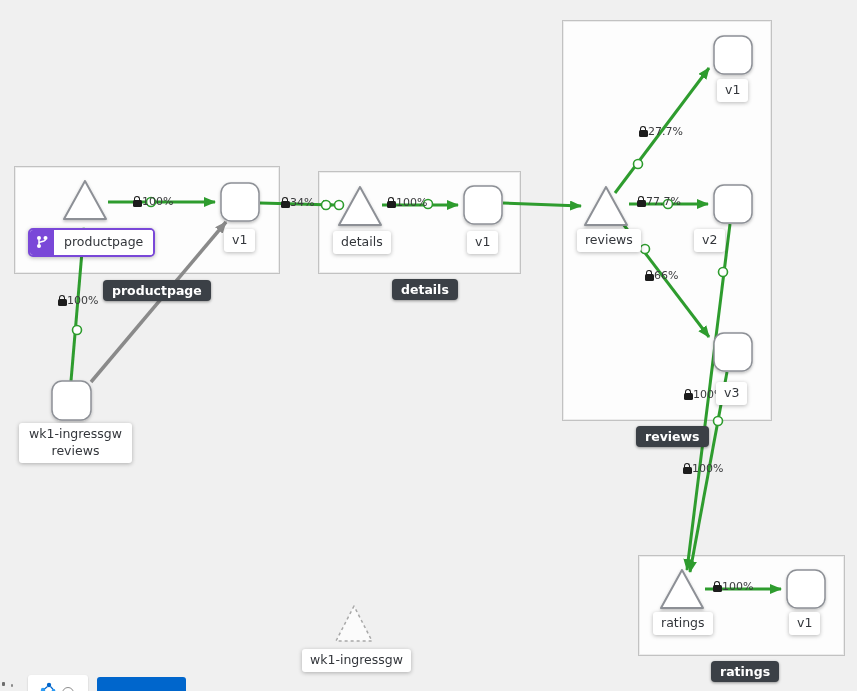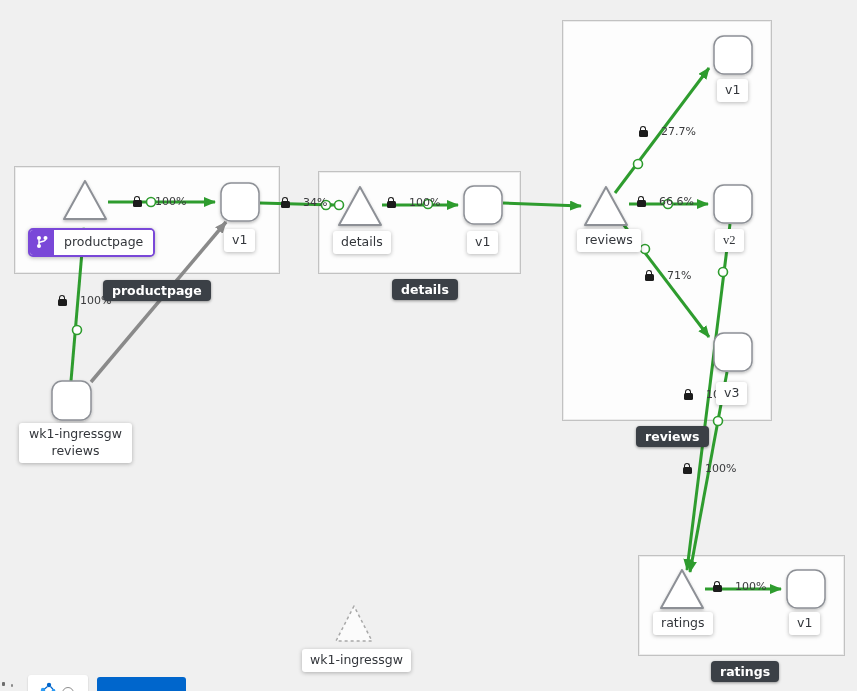--- a/index.html
+++ b/index.html
@@ -31,21 +31,21 @@
   }
   .chip.vs .vs-text{padding:4px 10px;background:#fff;}
   
   .tooltip-dark{
     position:absolute;background:#3b4046;color:#fff;font-weight:bold;
     font-size:12.5px;padding:3px 9px;border-radius:4px;z-index:5;white-space:nowrap;
     box-shadow:0 1px 3px rgba(0,0,0,.4);
   }
   
   .edge-label{
-    position:absolute;display:flex;align-items:center;gap:13px;z-index:3;
+    position:absolute;display:flex;align-items:center;gap:0;z-index:3;
     font-size:11px;color:#3a3b3d;white-space:nowrap;
   }
   .lock{
     position:relative;display:inline-block;width:9px;height:7px;margin-top:3px;
     background:#1c1c1c;border-radius:1.5px;
   }
   .lock::before{
     content:"";position:absolute;top:-4px;left:1px;width:4px;height:4px;
     border:1.6px solid #1c1c1c;border-bottom:none;border-radius:4px 4px 0 0;
   }
@@ -146,25 +146,25 @@
   <div class="edge-label" style="left:387px;top:196px;">
     <span class="lock"></span>
     <span>100%</span>
   </div>
   <div class="edge-label" style="left:639px;top:125px;">
     <span class="lock"></span>
     <span>27.7%</span>
   </div>
   <div class="edge-label" style="left:637px;top:195px;">
     <span class="lock"></span>
-    <span>66.6%</span>
+    <span>77.7%</span>
   </div>
   <div class="edge-label" style="left:645px;top:269px;">
     <span class="lock"></span>
-    <span>71%</span>
+    <span>66%</span>
   </div>
   <div class="edge-label" style="left:684px;top:388px;">
     <span class="lock"></span>
     <span>100%</span>
   </div>
   <div class="edge-label" style="left:683px;top:462px;">
     <span class="lock"></span>
     <span>100%</span>
   </div>
   <div class="edge-label" style="left:713px;top:580px;">
@@ -181,21 +181,21 @@
         <path d="M3 4.5 V 9.5 M3 8.5 C3 6 9.5 7 9.5 4.5" stroke="#fff" stroke-width="1.5" fill="none"></path>
       </svg>
     </span>
     <span class="vs-text">productpage</span>
   </div>
   <div class="chip" style="left:224px;top:229px;">v1</div>
   <div class="chip" style="left:333px;top:231px;">details</div>
   <div class="chip" style="left:467px;top:231px;">v1</div>
   <div class="chip" style="left:577px;top:229px;">reviews</div>
   <div class="chip" style="left:717px;top:79px;">v1</div>
-  <div class="chip" style="left:715px;top:229px;font-family:Liberation Serif, serif;">v2</div>
+  <div class="chip" style="left:694px;top:229px;">v2</div>
   <div class="chip" style="left:716px;top:382px;">v3</div>
   <div class="chip" style="left:653px;top:612px;">ratings</div>
   <div class="chip" style="left:789px;top:612px;">v1</div>
   <div class="chip two-line" style="left:19px;top:423px;">
     <div>wk1-ingressgw</div>
     <div>reviews</div>
   </div>
   <div class="chip" style="left:302px;top:649px;">wk1-ingressgw</div>
 
   <div class="tooltip-dark" style="left:103px;top:280px;">productpage</div>

